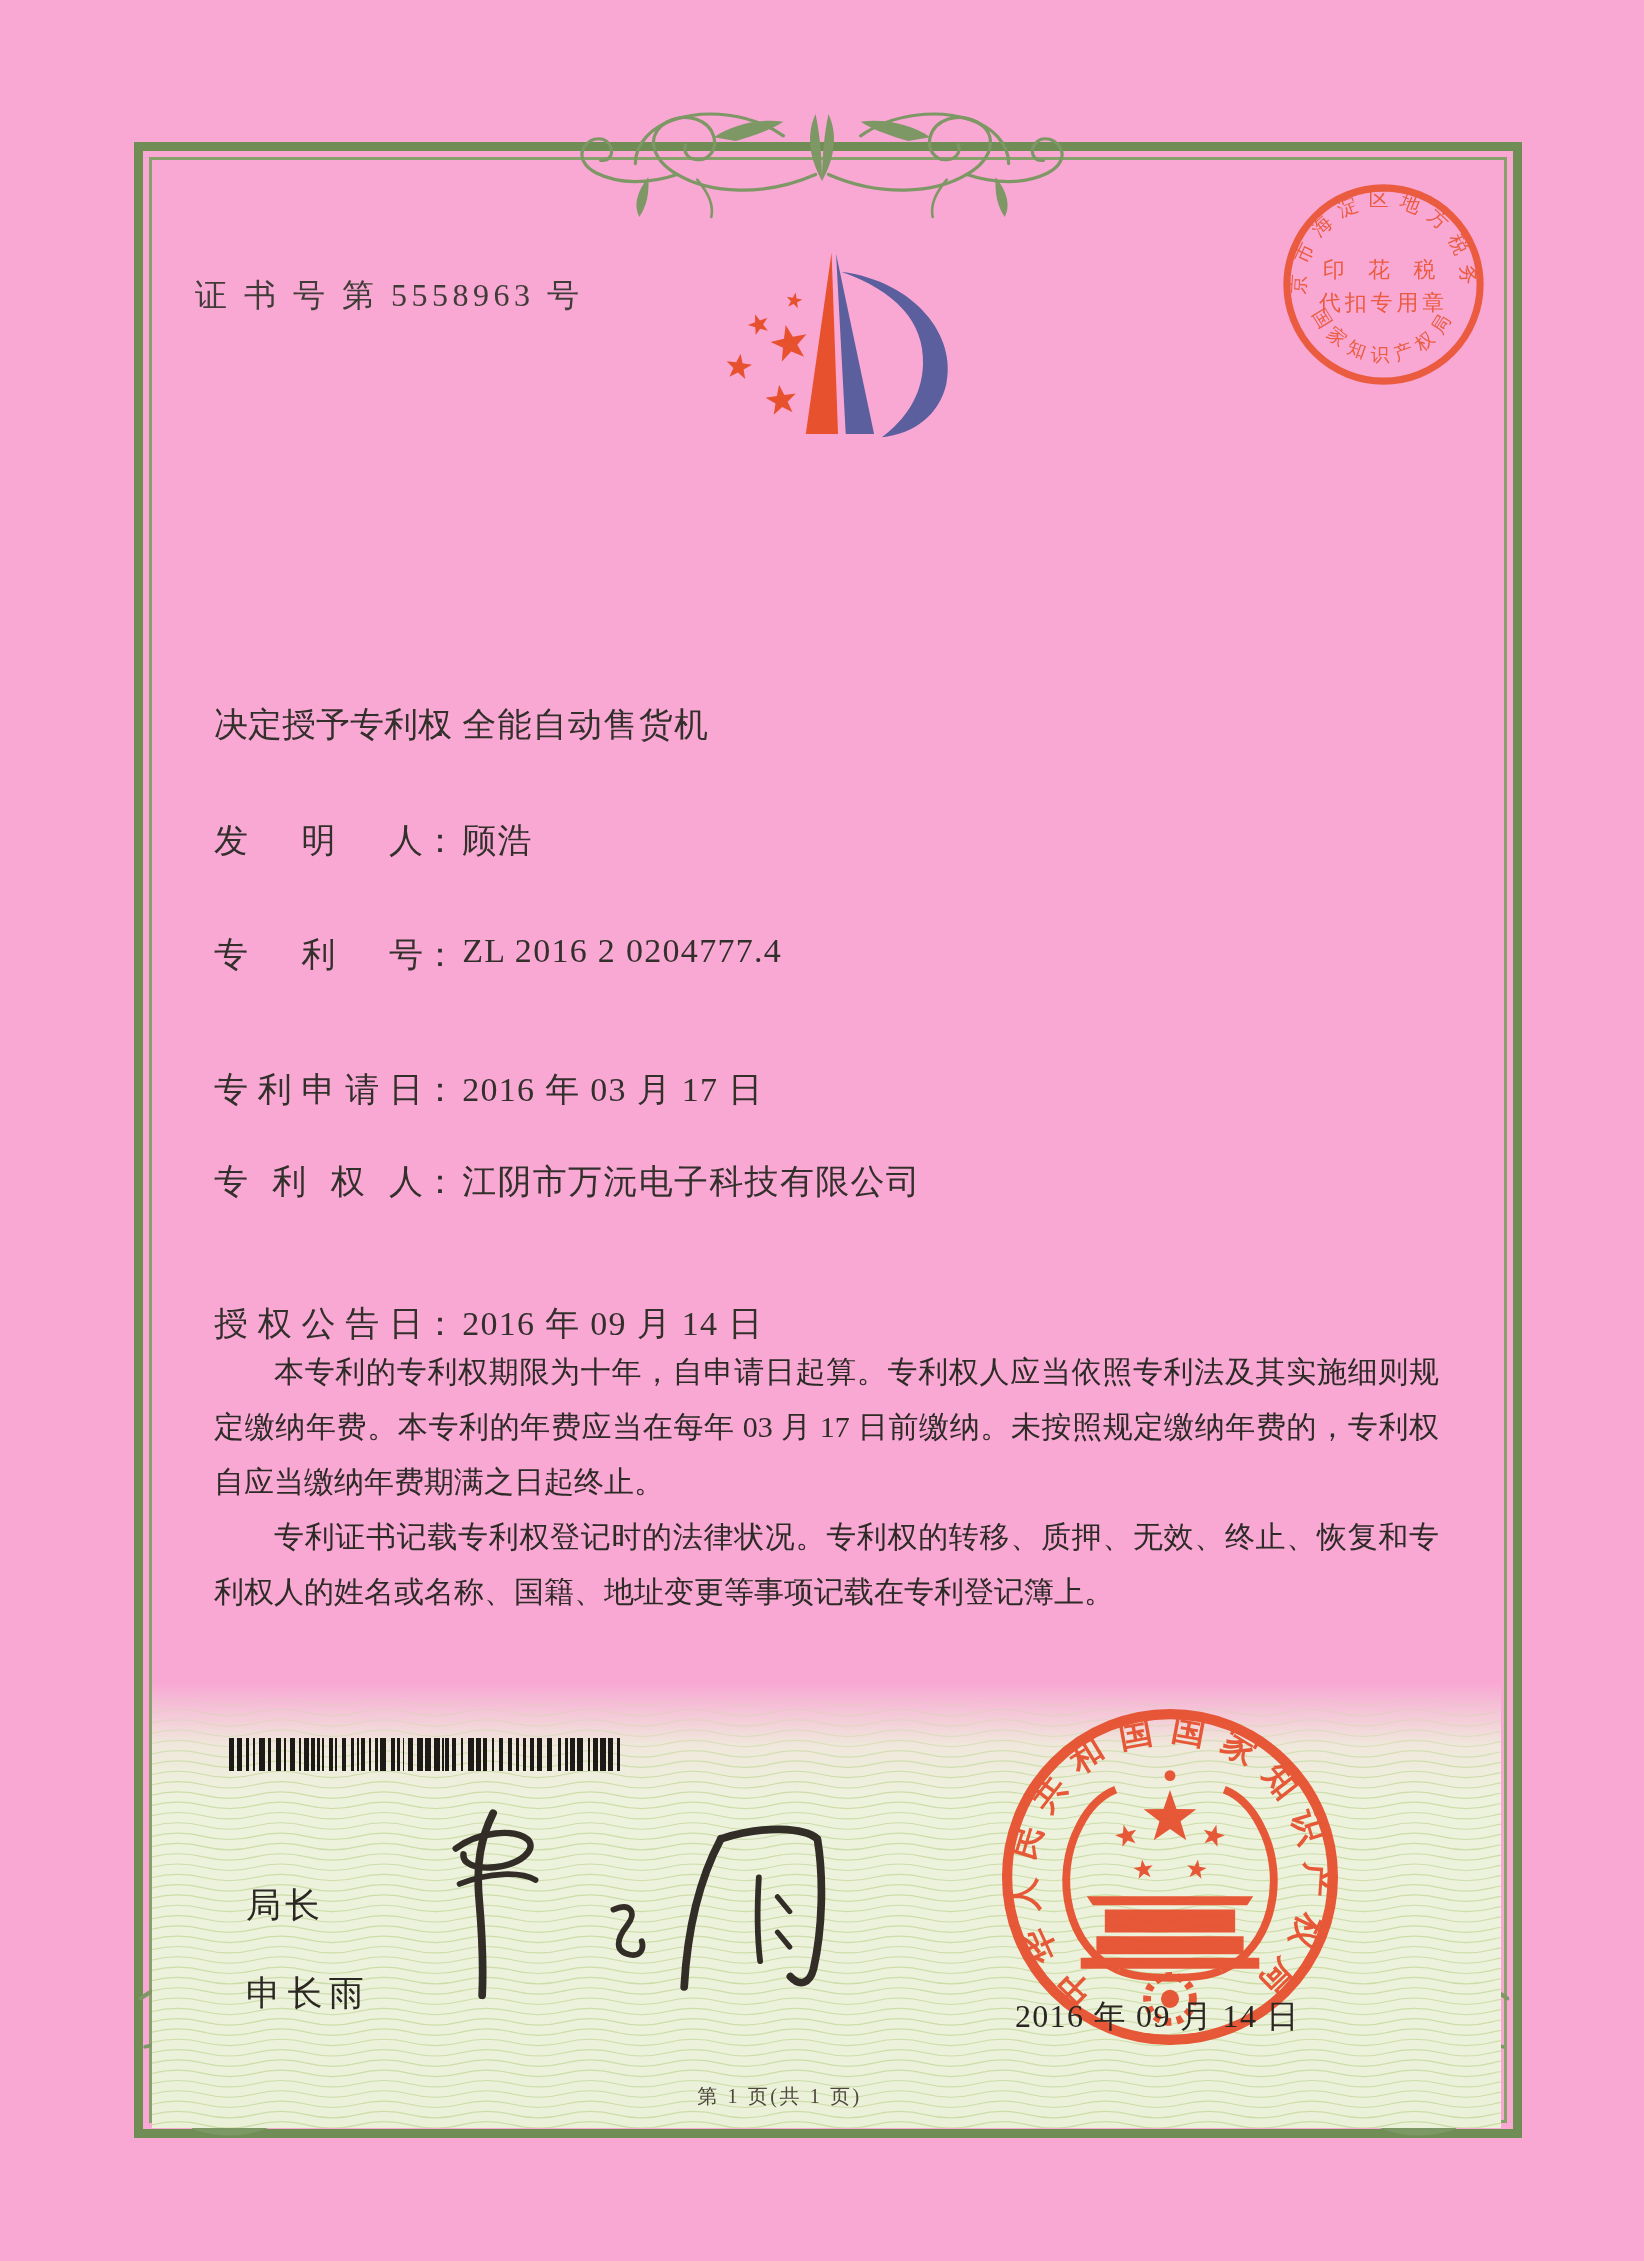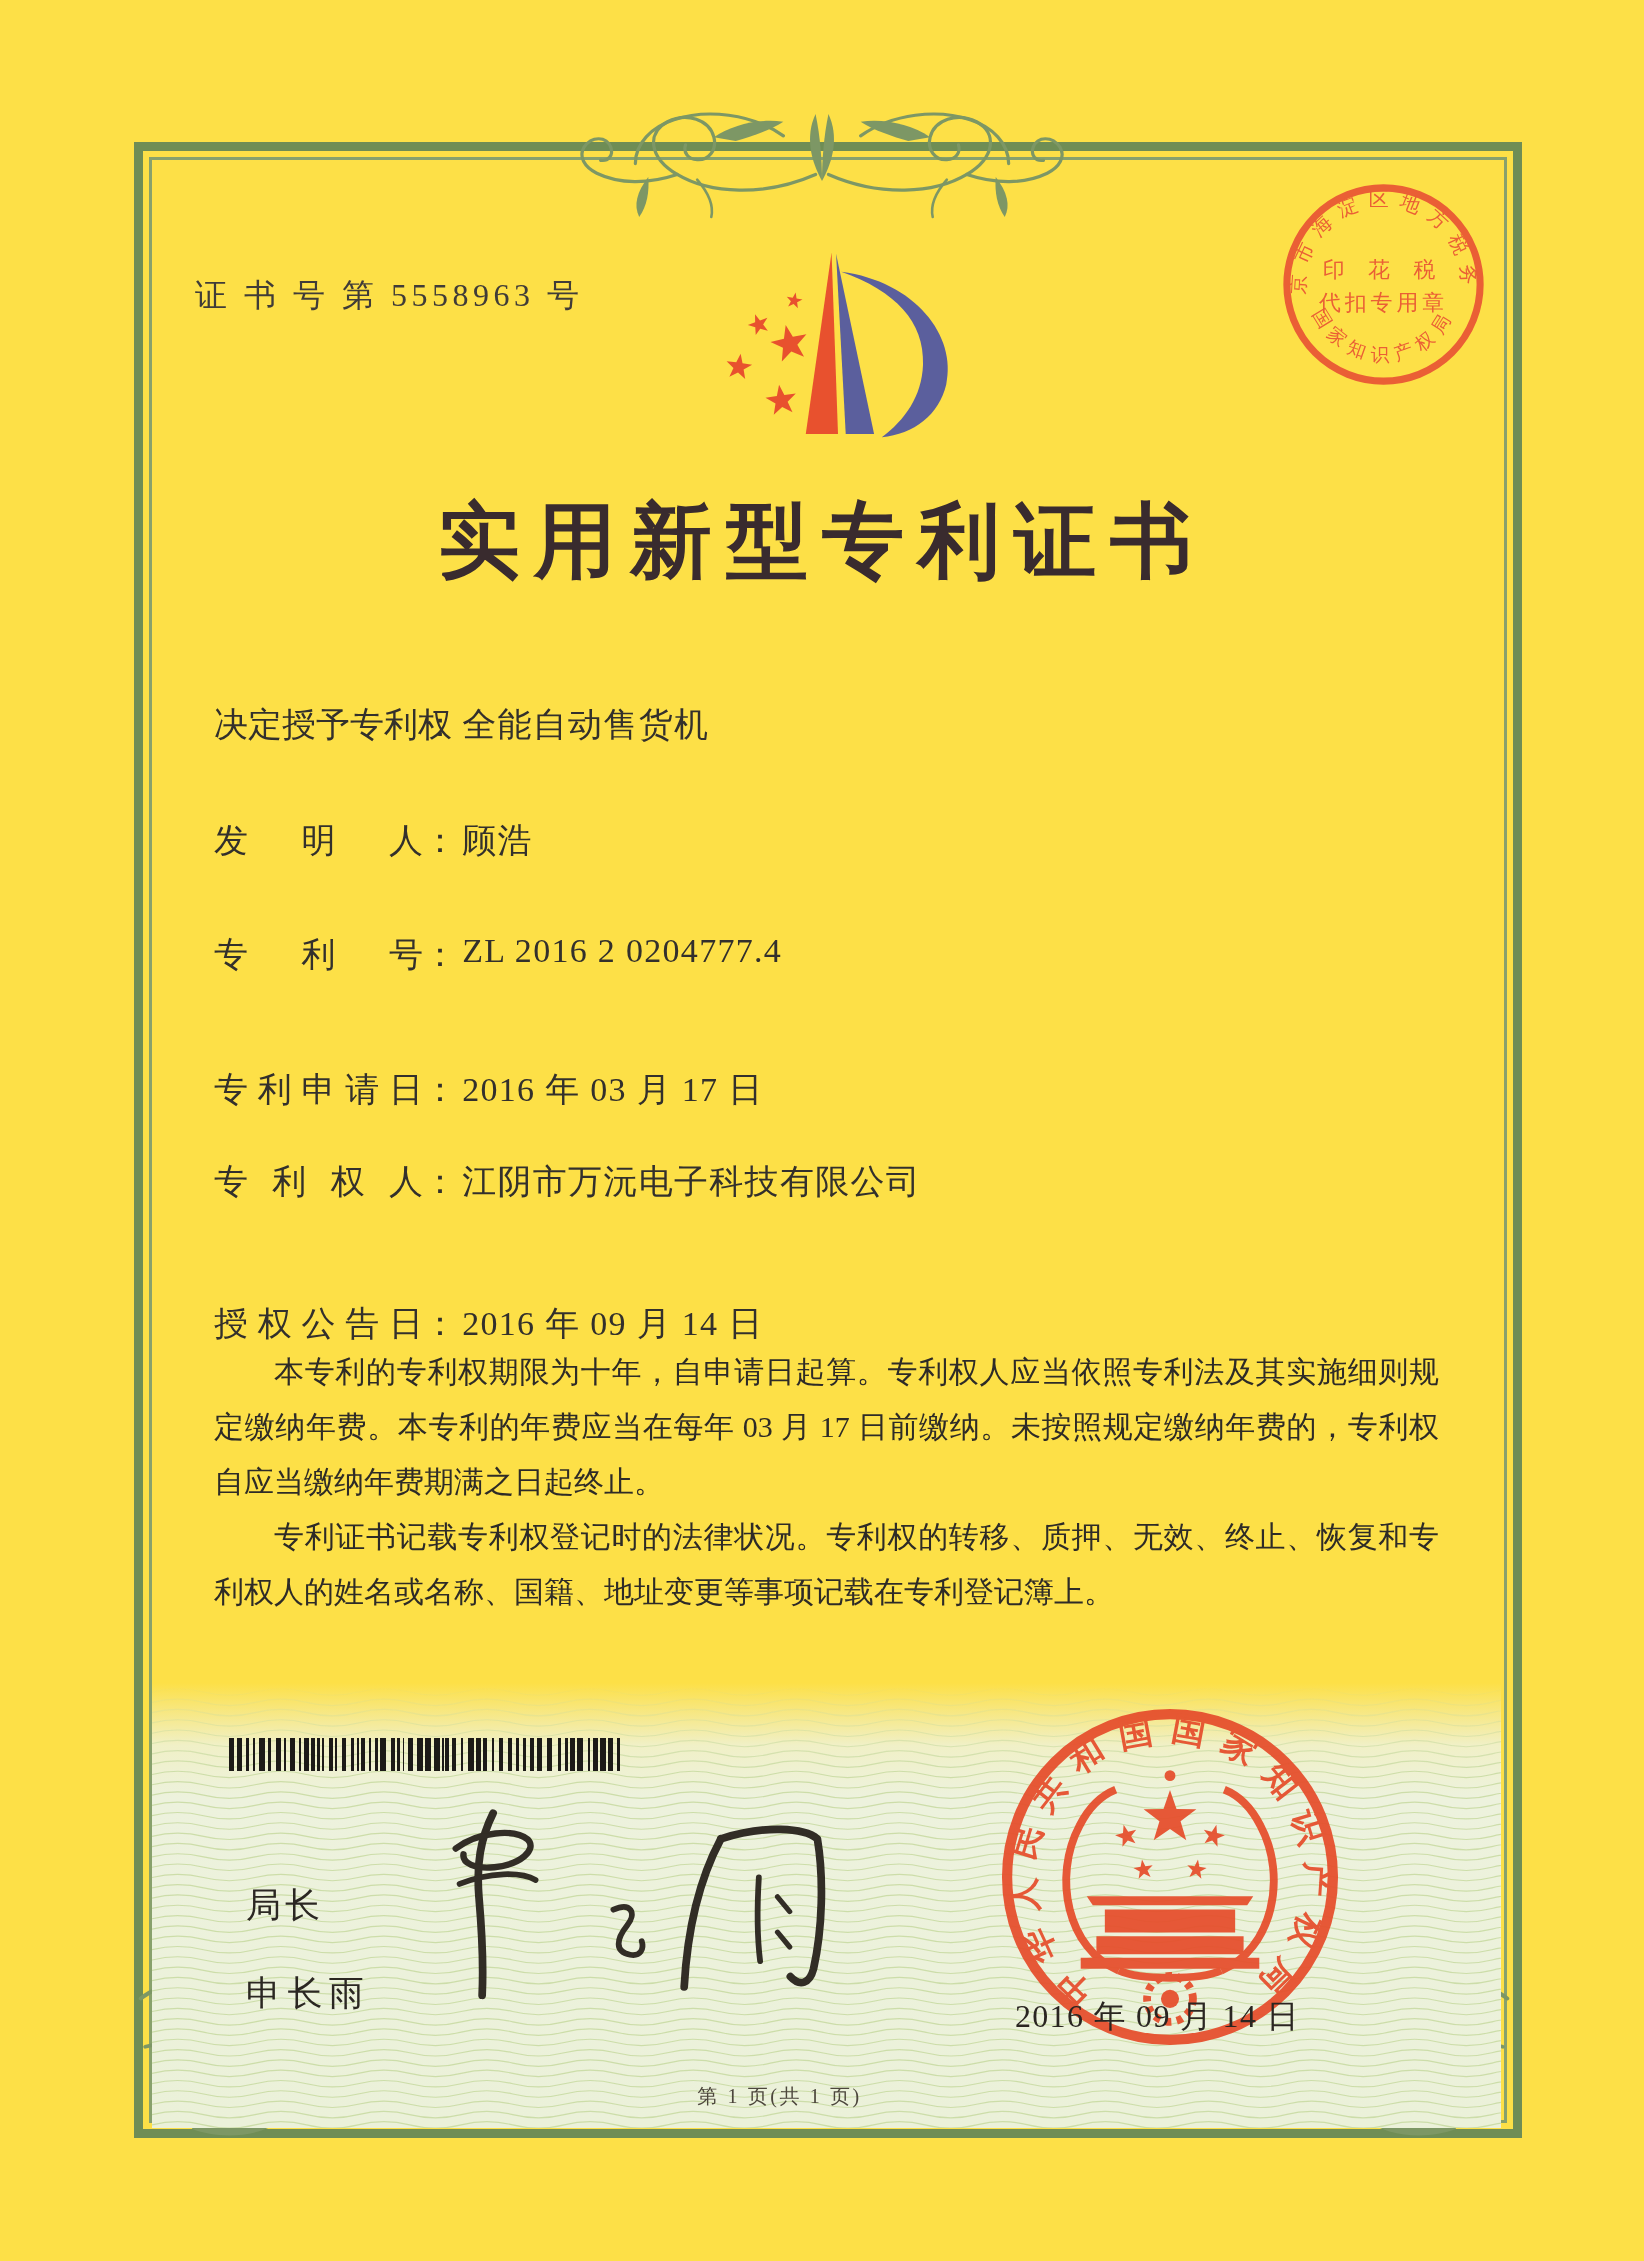--- a/index.html
+++ b/index.html
@@ -1,19 +1,19 @@
 <!DOCTYPE html>
 <html style="font-size:10.3px"><head>
 <meta charset="utf-8">
 <style>
   * { box-sizing: border-box; margin: 0; padding: 0; }
   html,body { background:#e8e8e4; }
   .page {
     position: relative; width: 1644px; height: 2261px;
-    background: #fde047; overflow: hidden;
+    background: #f9a8d4; overflow: hidden;
     font-family: "Liberation Serif", "DejaVu Serif", serif;
     color: #2d2a26;
   }
   
   .frame {
     position: absolute; left: 134px; top: 142px; width: 1388px; height: 1996px;
     border: 9px solid #6f8d55;
   }
   .frame-inner {
     position: absolute; left: 5.8px; top: 5.8px; right: 5.8px; bottom: 5.8px;
@@ -136,21 +136,20 @@
     <text font-size="31" letter-spacing="15" fill="#e95634">
       <textPath href="#taxTop" startOffset="50%" text-anchor="middle">北京市海淀区地方税务局</textPath>
     </text>
     <text x="170" y="158" text-anchor="middle" font-size="34" letter-spacing="14" fill="#e95634">印 花 税</text>
     <text x="170" y="210" text-anchor="middle" font-size="34" letter-spacing="6" fill="#e95634">代扣专用章</text>
     <text font-size="29" letter-spacing="11" fill="#e95634">
       <textPath href="#taxBot" startOffset="50%" text-anchor="middle">国家知识产权局</textPath>
     </text>
   </svg>
 
-  <div class="title">实用新型专利证书</div>
 
   <div class="fields">
     <div class="frow r1">
       <span class="flabel">决定授予专利权</span><span class="fcolon">：</span><span class="fvalue">全能自动售货机</span>
     </div>
     <div class="frow r2">
       <span class="flabel">发明人</span><span class="fcolon">：</span><span class="fvalue">顾浩</span>
     </div>
     <div class="frow r3">
       <span class="flabel">专利号</span><span class="fcolon">：</span><span class="fvalue">ZL 2016 2 0204777.4</span>

